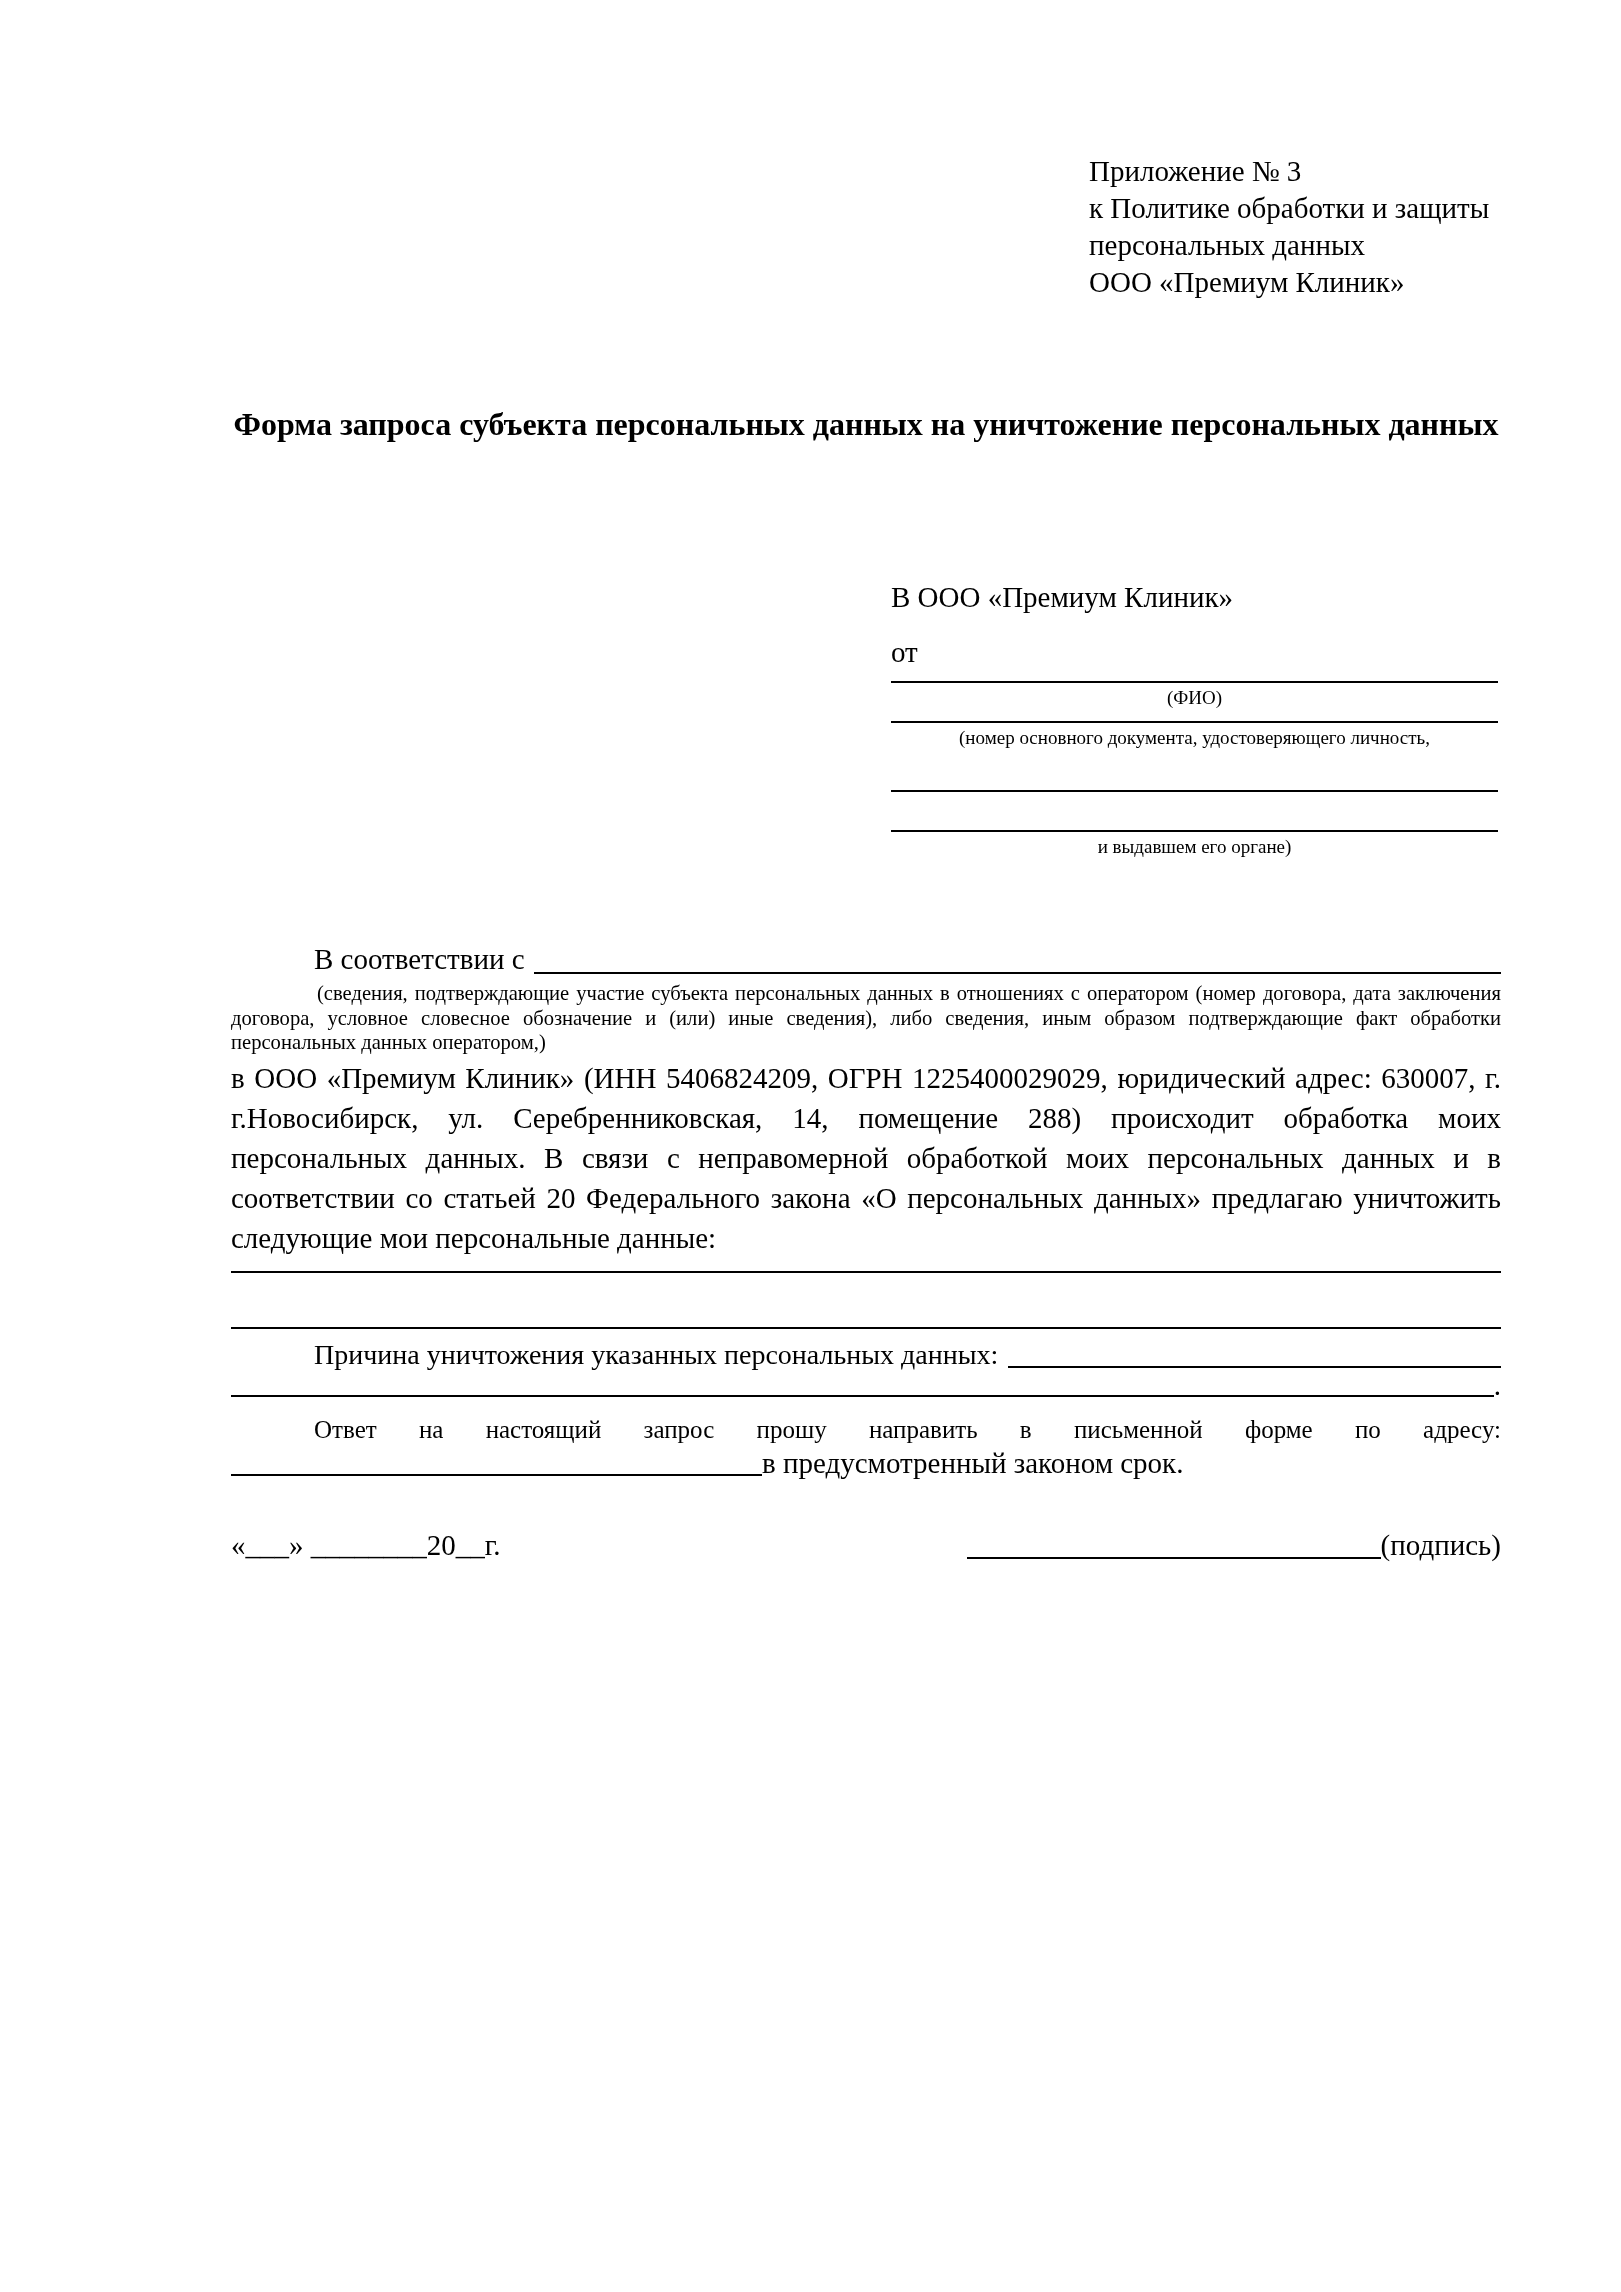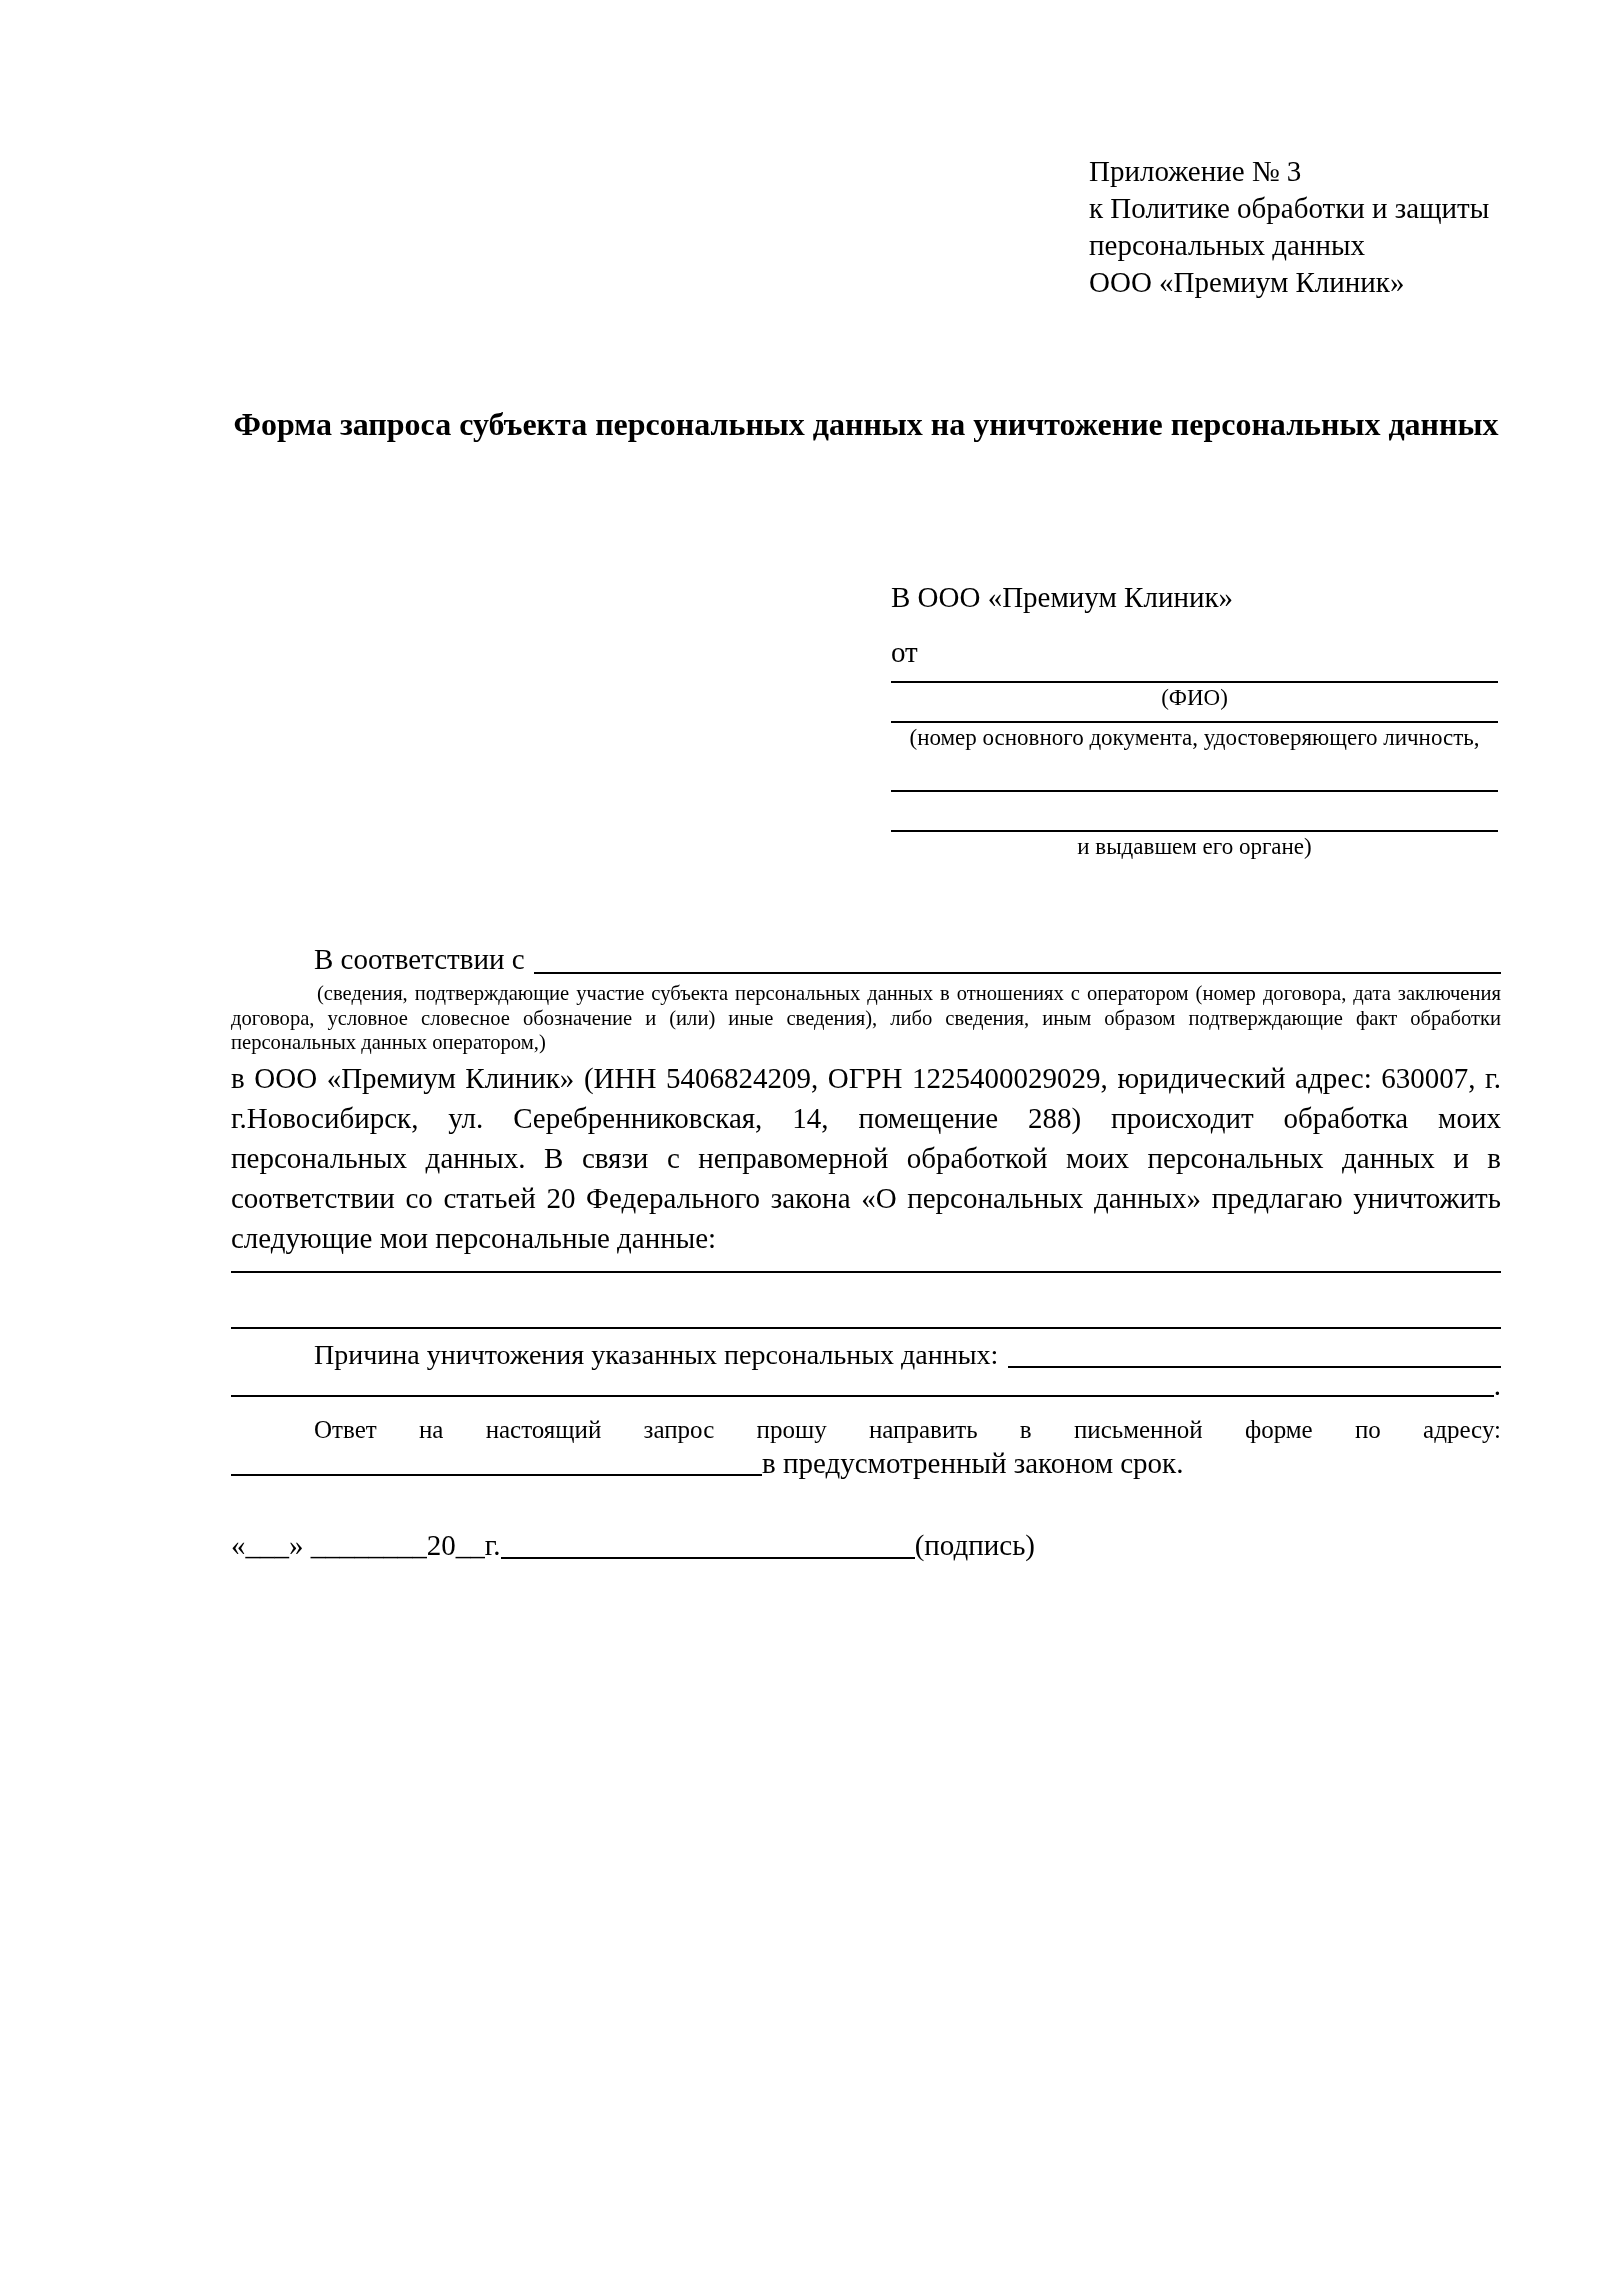--- a/index.html
+++ b/index.html
@@ -38,21 +38,21 @@
     width: 607px;
     font-size: 29px;
     line-height: 39px;
   }
   .recipient .to { margin-bottom: 15.7px; }
   .fline { border-bottom: 2px solid #000; }
   .fline.h12 { height: 11.8px; }
   .fline.h43 { height: 42px; }
   .fline.h41 { height: 40px; }
   .fcaption {
-    font-size: 23px;
+    font-size: 19px;
     line-height: 25.5px;
     text-align: center;
     margin-top: 2px;
   }
   .accordance-row {
     position: absolute;
     left: 231px;
     top: 941px;
     width: 1270px;
     height: 37px;
@@ -146,20 +146,21 @@
     width: 531px;
     border-bottom: 2.9px solid #000;
     margin-bottom: 2.9px;
   }
   .footer-row {
     position: absolute;
     left: 231px;
     top: 1527px;
     width: 1270px;
     display: flex;
+    justify-content: space-between;
     align-items: flex-end;
     font-size: 29px;
     line-height: 37px;
   }
   .sig-group { display: flex; align-items: flex-end; }
   .sig-line {
     width: 414px;
     border-bottom: 2px solid #000;
     margin-bottom: 4.9px;
   }

